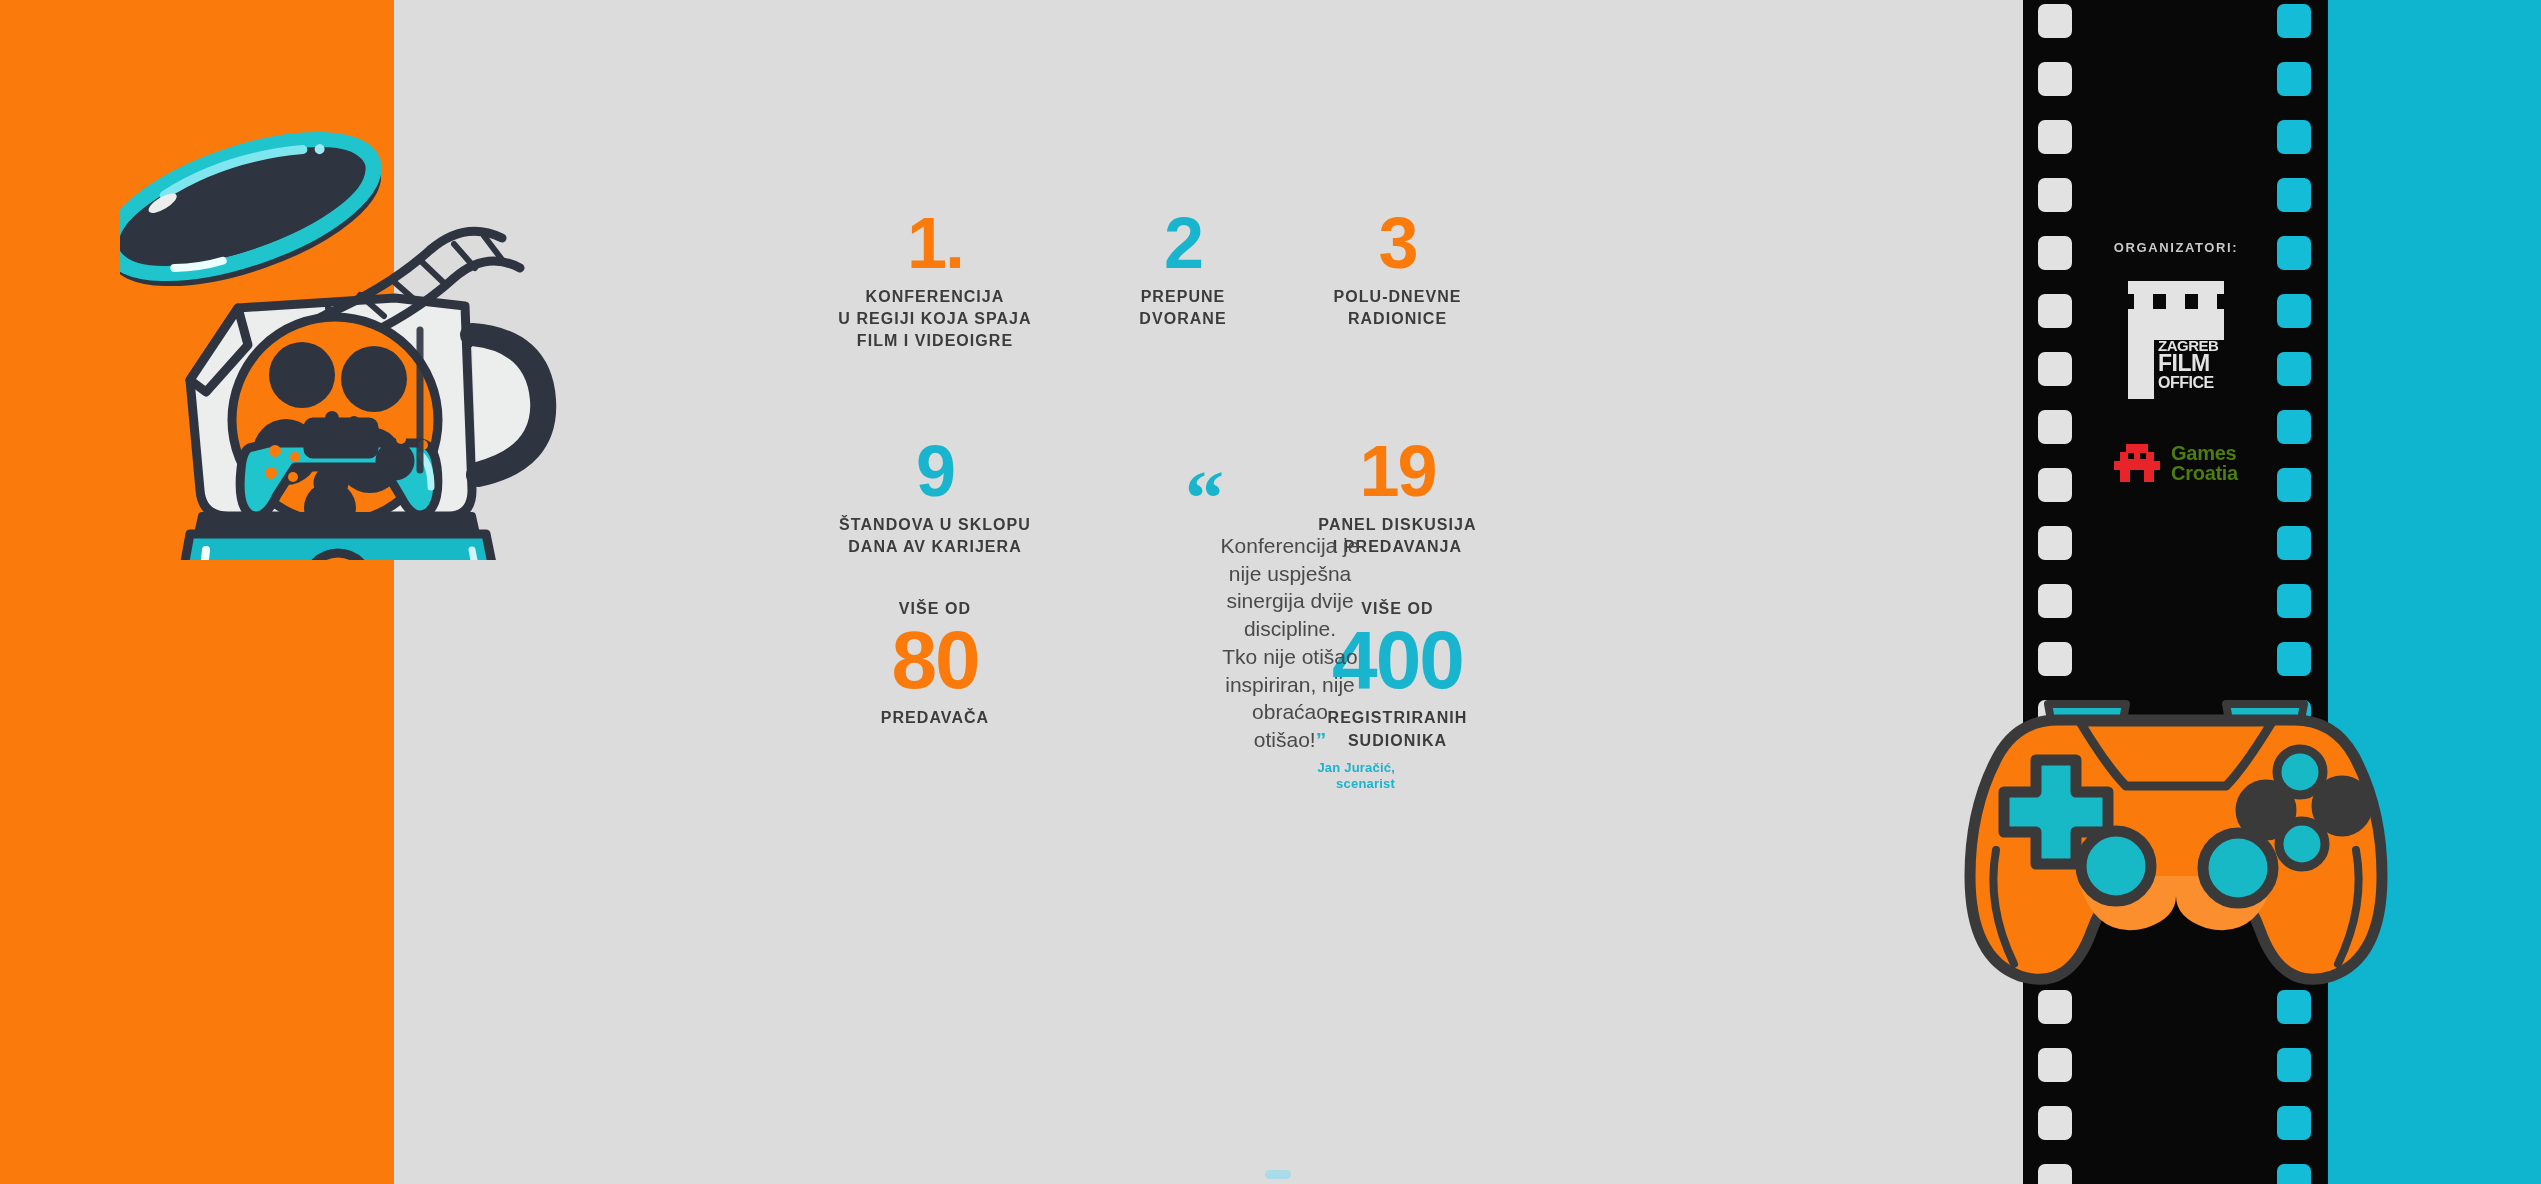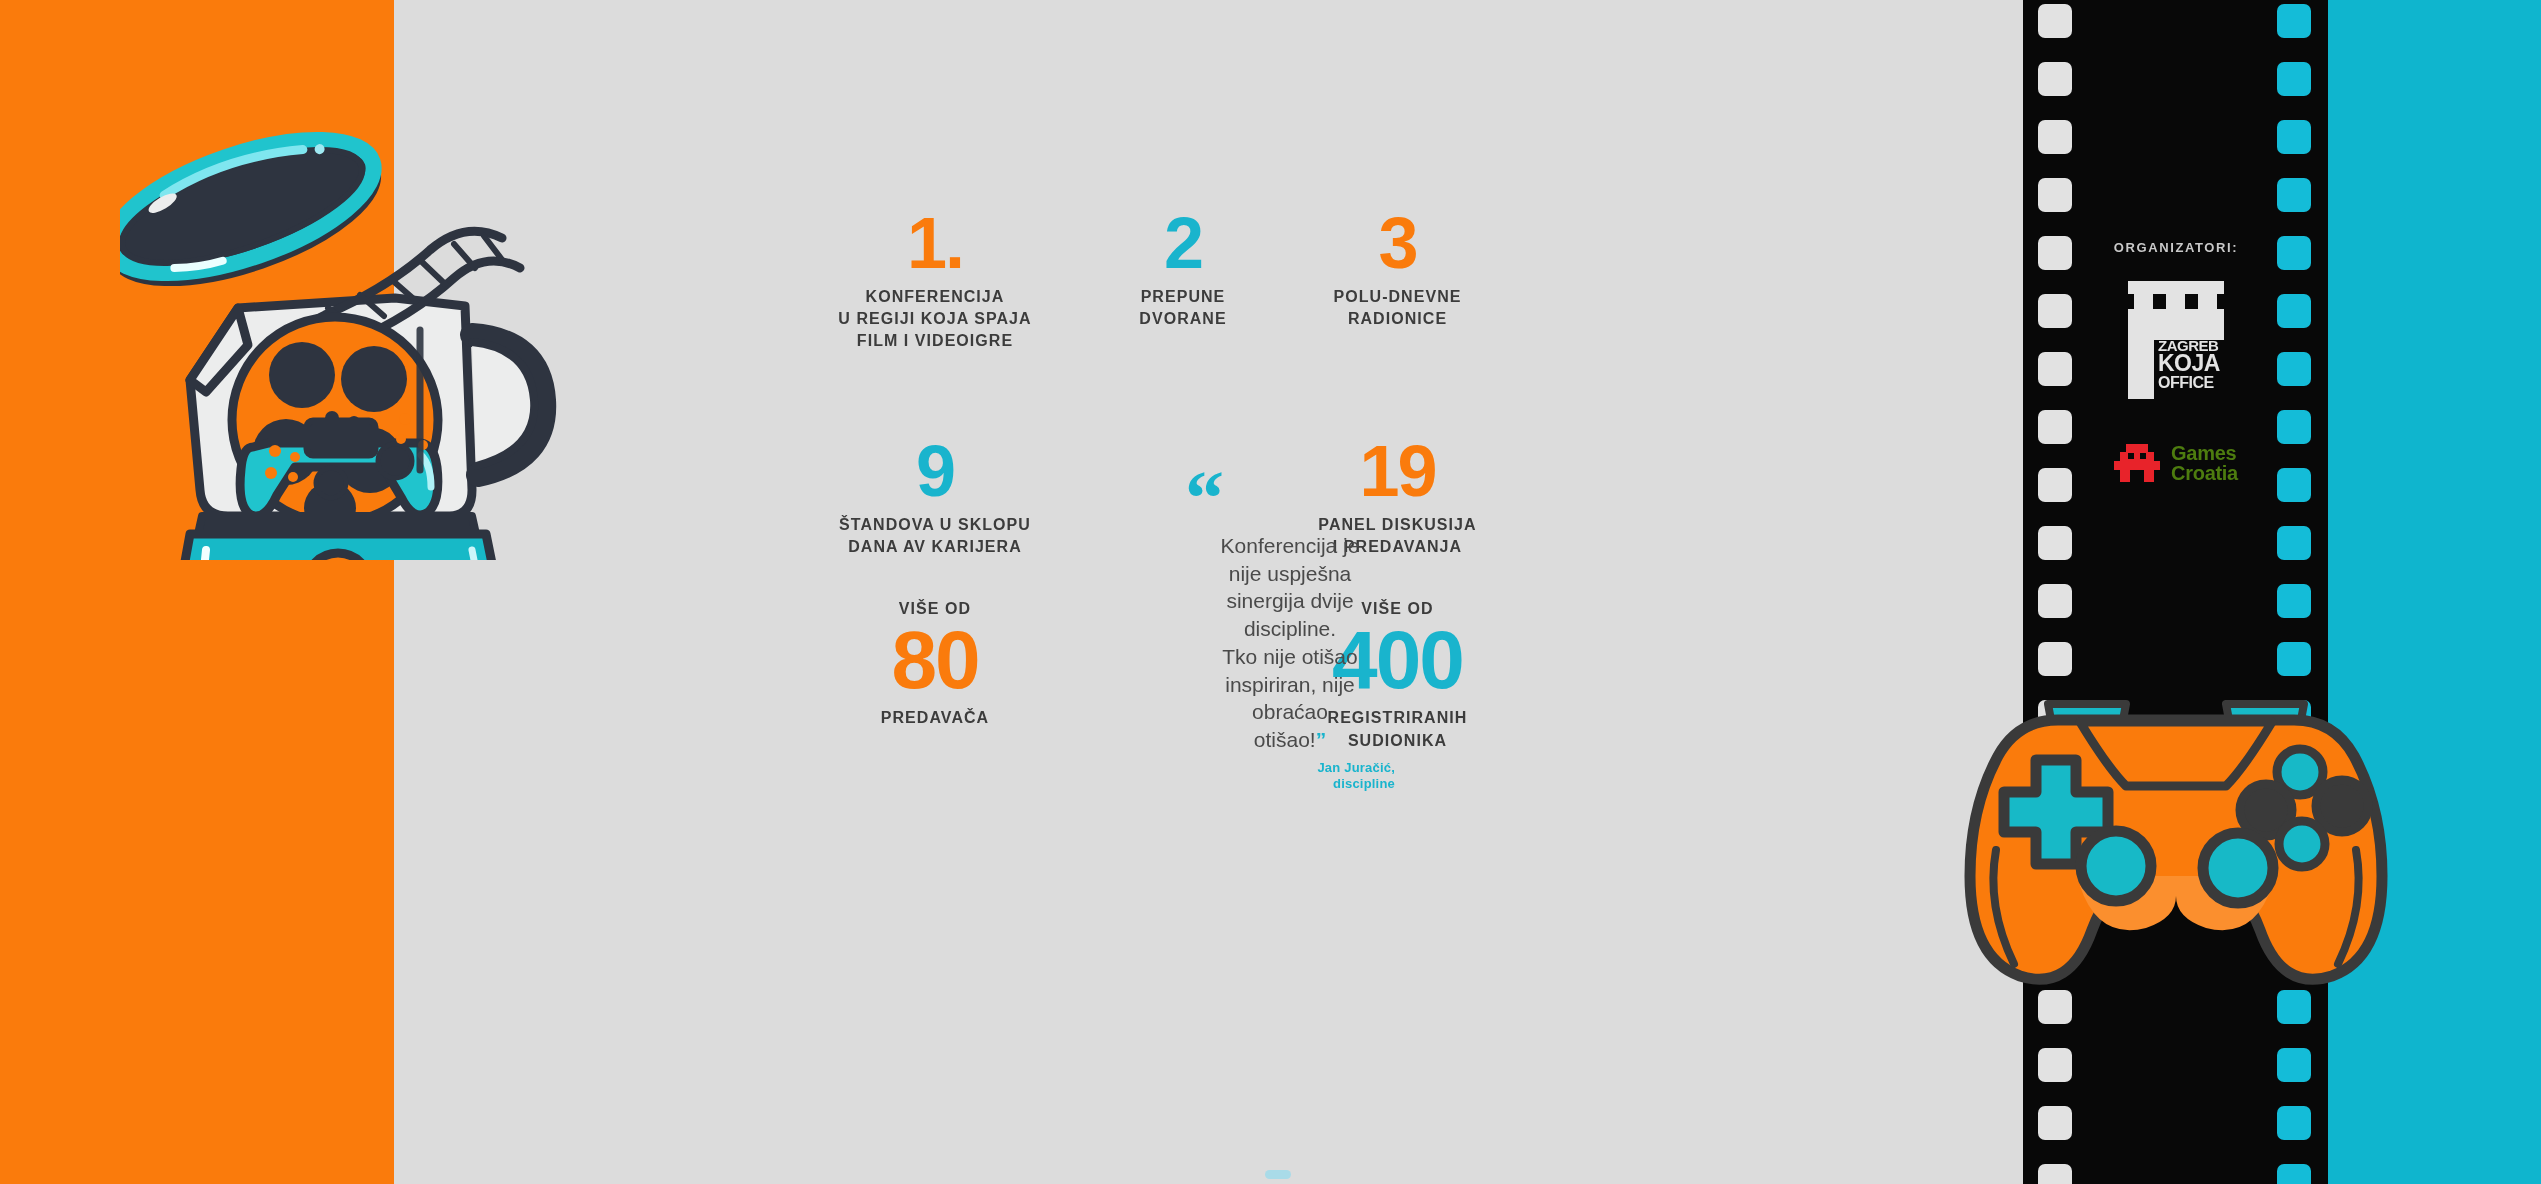--- a/index.html
+++ b/index.html
@@ -465,38 +465,38 @@
       <div>discipline.</div>
       <div>Tko nije otišao</div>
       <div>inspiriran, nije</div>
       <div>obraćao</div>
       <div>
         <span>otišao!</span><span class="quote-mark-close">”</span>
       </div>
     </div>
     <div class="quote-attr">
       <div>Jan Juračić,</div>
-      <div>discipline</div>
+      <div>scenarist</div>
     </div>
   </div>
 
   <div class="organizers">
     <div class="org-label">ORGANIZATORI:</div>
 
     <div class="zfo-logo">
       <div class="zfo-top"></div>
       <div class="zfo-hole" style="left:6px;"></div>
       <div class="zfo-hole" style="left:38px;"></div>
       <div class="zfo-hole" style="left:70px;"></div>
       <div class="zfo-top2"></div>
       <div class="zfo-body"></div>
       <div class="zfo-stem"></div>
       <div class="zfo-text">
         <div class="zfo-zagreb">ZAGREB</div>
-        <div class="zfo-film">KOJA</div>
+        <div class="zfo-film">FILM</div>
         <div class="zfo-office">OFFICE</div>
       </div>
     </div>
 
     <div class="gc-logo">
       <div class="gc-robot">
         <div class="gc-px" style="left:12px;  top:0px;  width:22px; height:8px;"></div>
         <div class="gc-px" style="left:6px;   top:8px;  width:34px; height:9px;"></div>
         <div class="gc-px" style="left:0px;   top:17px; width:46px; height:9px;"></div>
         <div class="gc-px" style="left:6px;   top:26px; width:10px; height:12px;"></div>

